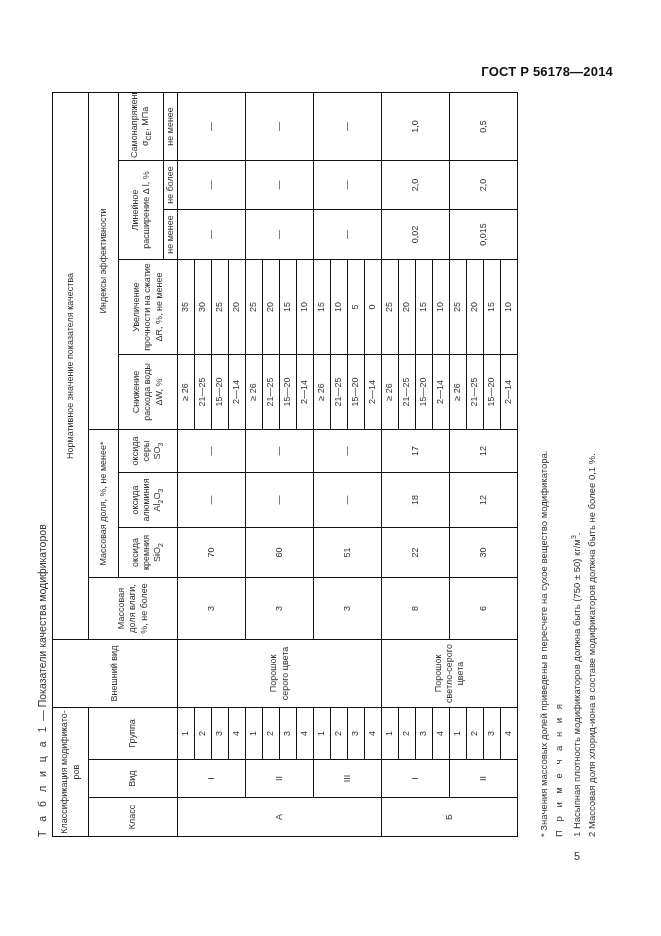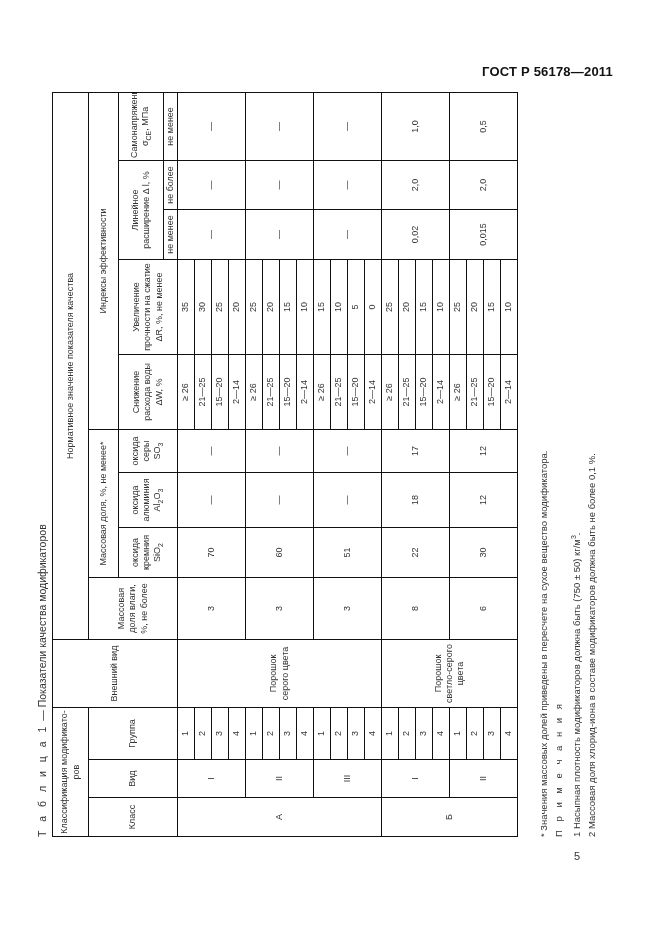--- a/index.html
+++ b/index.html
@@ -24,21 +24,21 @@
   .data td { height:16px; padding:0; }
   .sub { font-size:7px; vertical-align:sub; }
   .sup { font-size:7px; vertical-align:super; }
 
   .notes { position:absolute; left:0; top:500px; width:742px; font-size:9.5px; color:#333; line-height:15px; }
   .notes .spaced { letter-spacing:3px; }
 </style>
 </head>
 <body>
 
-<div class="gost-header">ГОСТ Р  56178—2011</div>
+<div class="gost-header">ГОСТ Р  56178—2014</div>
 
 <div class="rot">
   <div class="caption">
     <span class="spaced">Т а б л и ц а  1</span><span> — Показатели качества модификаторов</span>
   </div>
 
   <table class="t">
     <colgroup>
       <col style="width:39px">
         <col style="width:38px">

